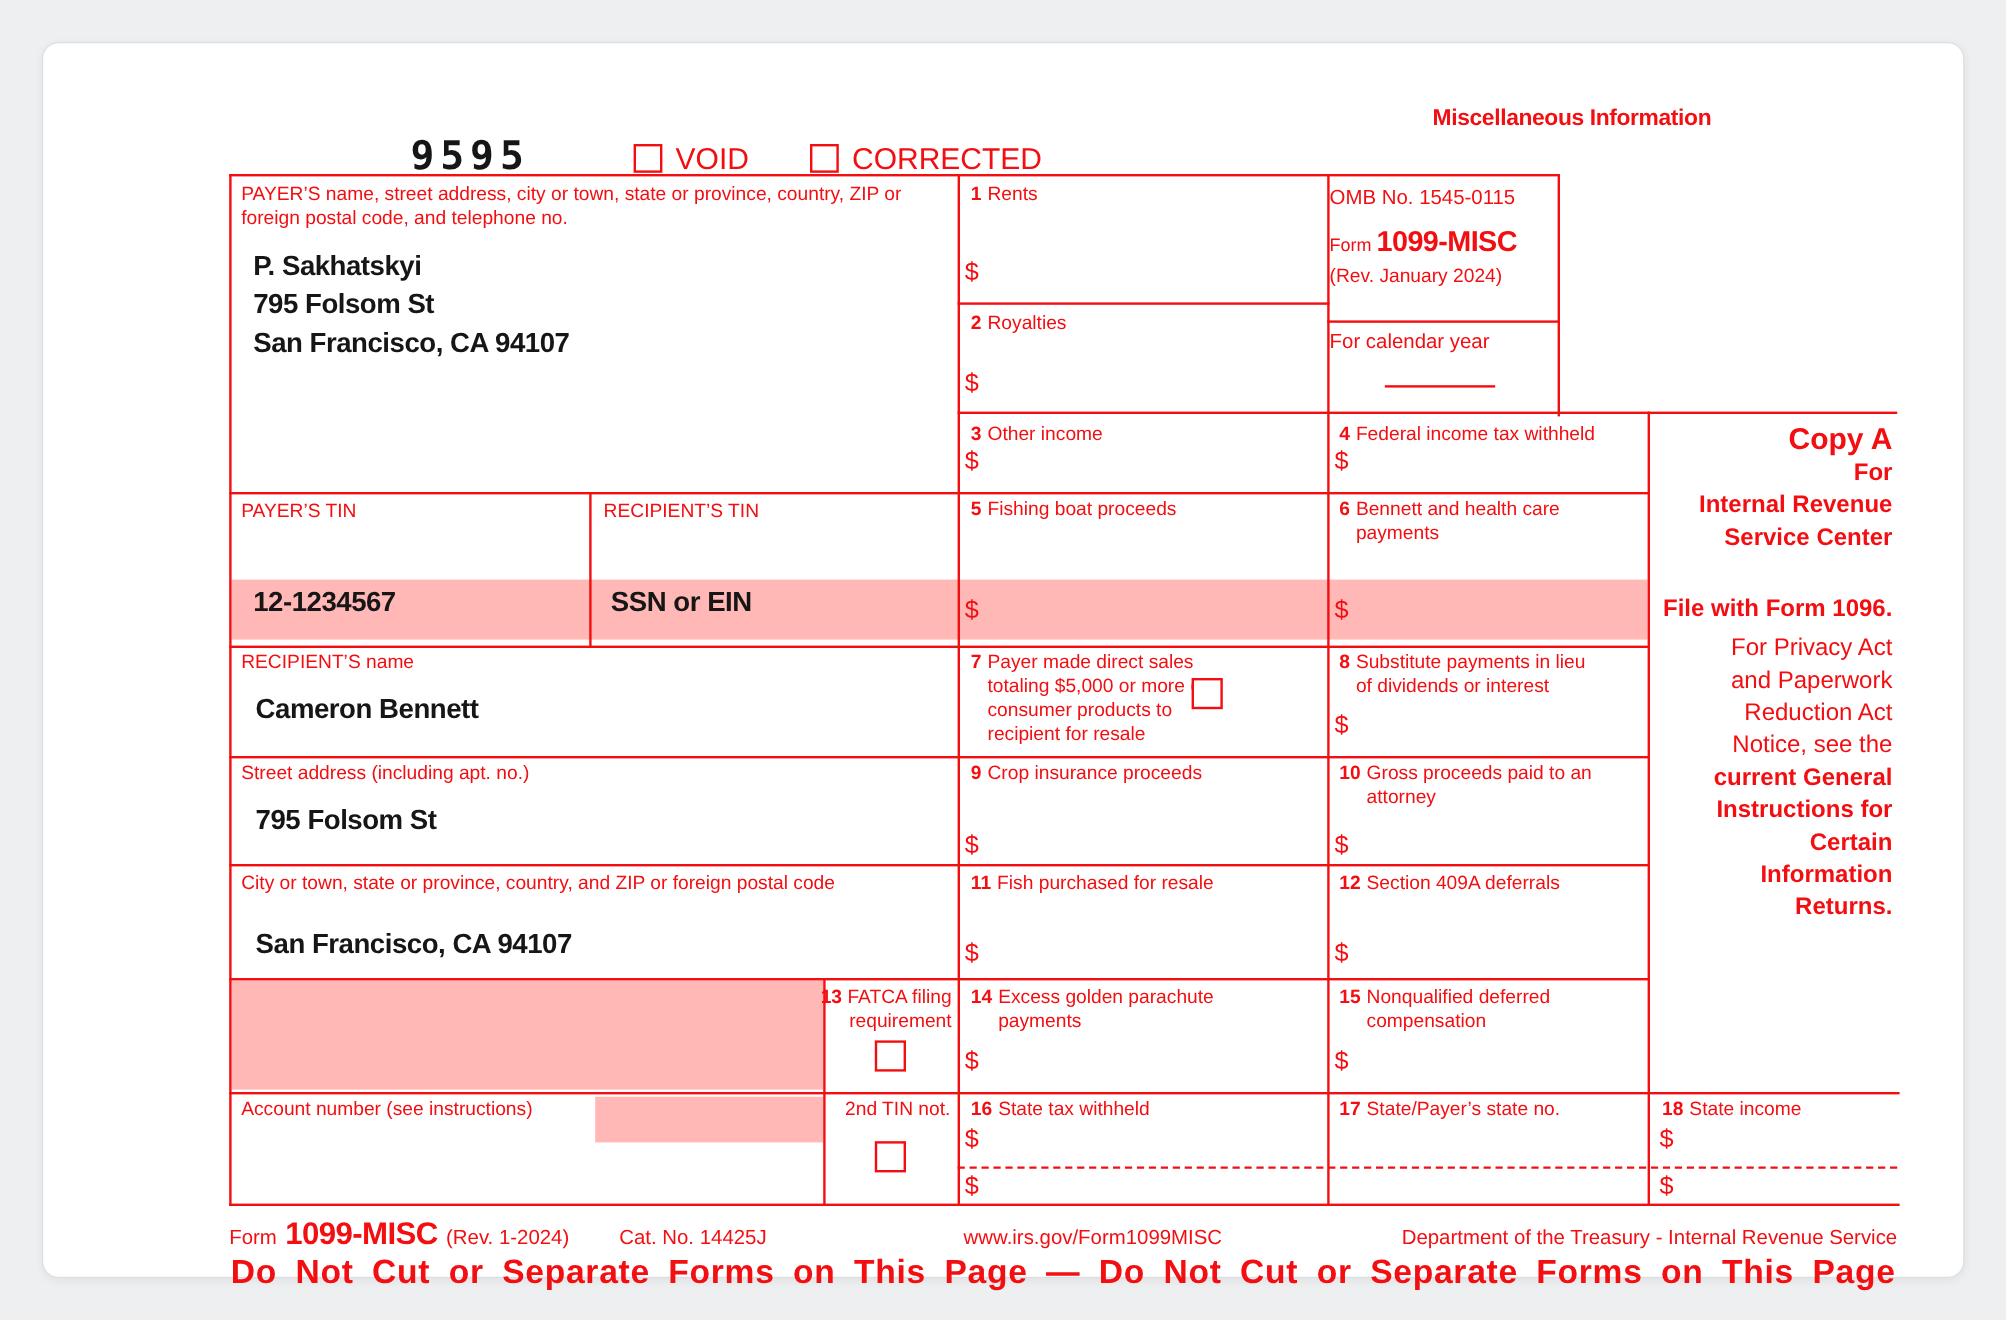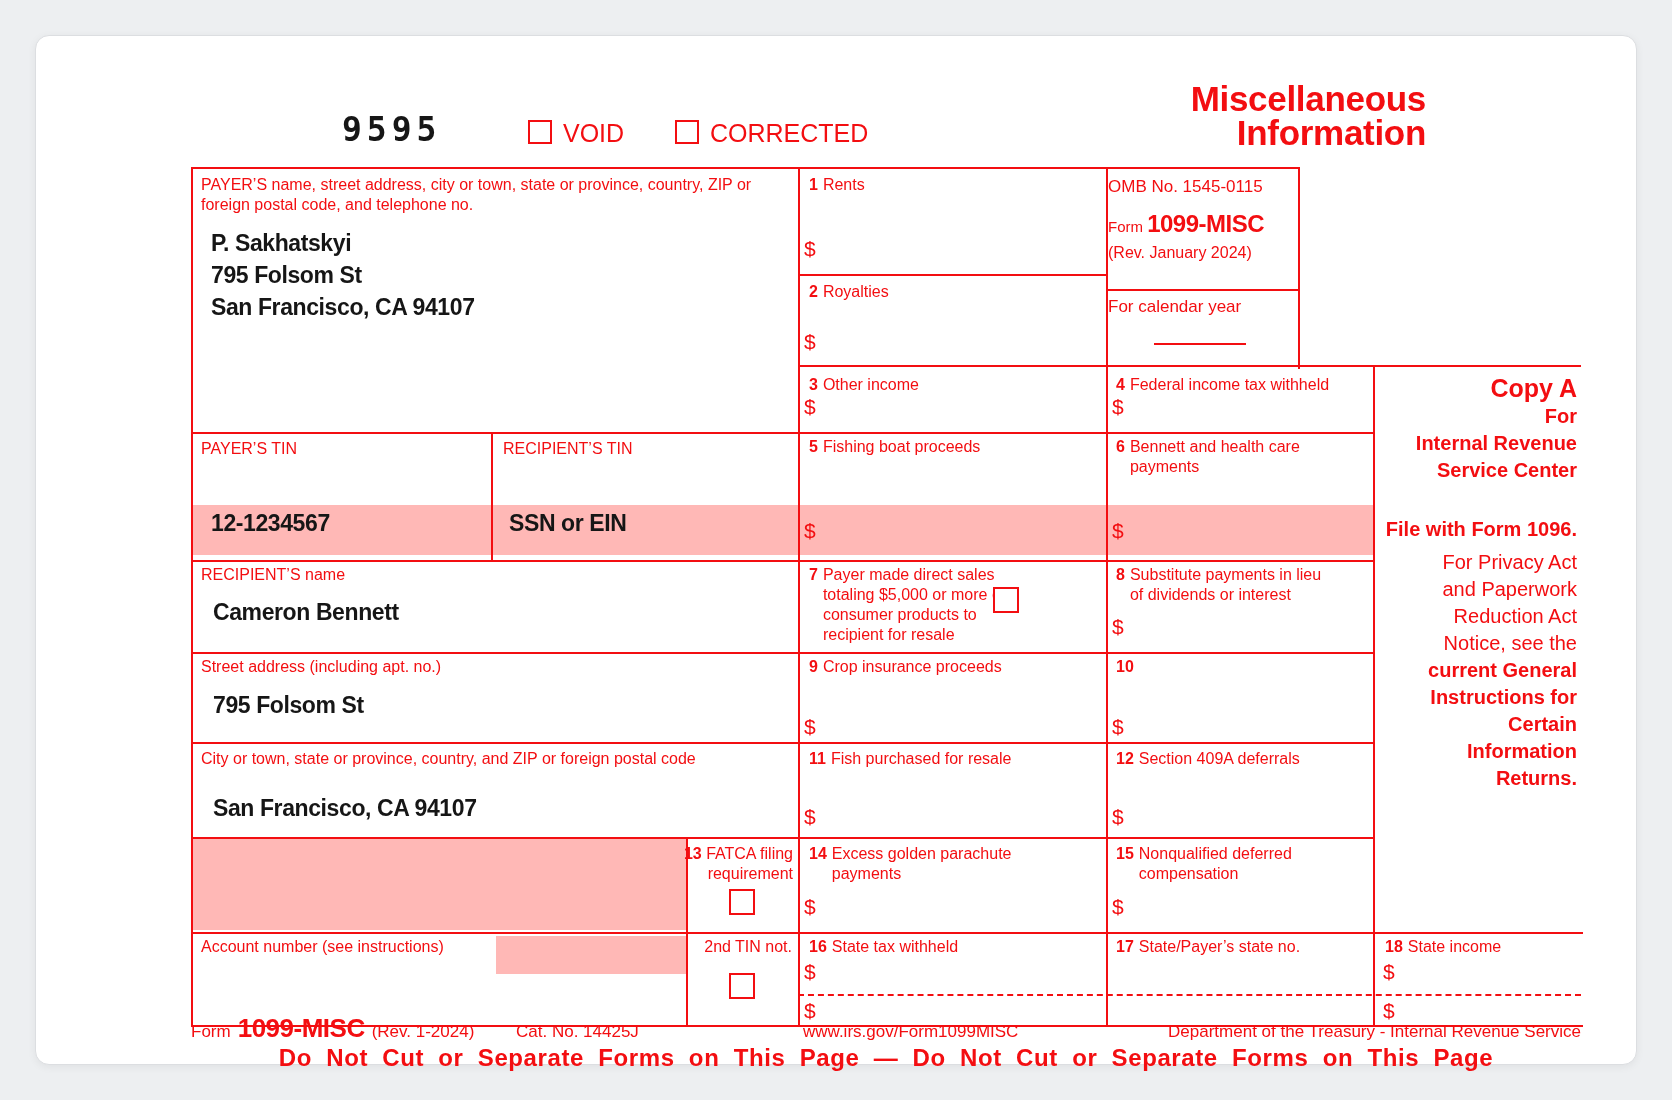--- a/index.html
+++ b/index.html
@@ -26,21 +26,21 @@
   }
   
   .code9595{
     position:absolute;left:306px;top:74px;
     font-family:"DejaVu Sans Mono",monospace;
     font-weight:700;font-size:33px;letter-spacing:5px;color:var(--ink);
   }
   .hdr-cb{position:absolute;width:24px;height:24px;border:2px solid var(--red);background:#fff;}
   .hdr-lbl{position:absolute;font-size:25px;color:var(--red);}
   
-  .form{position:absolute;left:155px;top:131px;width:1390px;height:860px;}
+  .form{position:absolute;left:155px;top:109px;width:1390px;height:860px;}
   .ln{position:absolute;background:var(--red);}
   .lnd{position:absolute;height:0;border-top:2px dashed var(--red);}
   .pinkband{position:absolute;background:var(--pink);}
   .lbl{position:absolute;color:var(--red);font-size:16px;line-height:1.25;}
   .boxl{display:flex;gap:5px;}
   .boxl b{flex:0 0 auto;}
   .rlbl{text-align:right;}
   .val{position:absolute;color:var(--ink);font-weight:700;font-size:23px;letter-spacing:-.4px;white-space:nowrap;}
   .val div{line-height:32px;}
   .dol{position:absolute;color:var(--red);font-size:21px;}
@@ -48,40 +48,40 @@
   
   .omb{position:absolute;left:917px;top:0;width:190px;text-align:left;color:var(--red);}
   .omb .ombno{font-size:17px;margin-top:10px;}
   .omb .formline{margin-top:13px;font-size:15px;}
   .omb .formline b{font-size:24px;letter-spacing:-.5px;}
   .omb .rev{font-size:16px;margin-top:6px;}
   .omb .calyear{position:absolute;left:0;top:130px;width:100%;font-size:17px;}
   .title{
     position:absolute;left:1090px;top:46px;width:300px;
     text-align:right;color:var(--red);
-    font-size:35px;font-weight:700;line-height:34px;letter-spacing:-.3px;
+    font-size:19px;font-weight:700;line-height:34px;letter-spacing:-.3px;
   }
   
   .sidebar{position:absolute;left:1184px;top:206px;width:202px;text-align:right;color:var(--red);}
   .sb-h{font-size:25px;font-weight:700;line-height:30px;}
   .sb-b{font-size:20px;font-weight:700;line-height:27px;}
   .sb-file{margin-top:32px;margin-bottom:6px;}
   .sb-p{font-size:20px;line-height:27px;}
   .sb-p.pb{font-weight:700;}
   
   .footer{position:absolute;left:155px;top:978px;width:1390px;height:32px;color:var(--red);font-size:17px;}
   .footer .fgrp{position:absolute;left:0;bottom:2px;display:flex;align-items:baseline;gap:7px;}
   .footer .fgrp b{font-size:26px;letter-spacing:-.5px;}
   .fcat{position:absolute;left:325px;bottom:4px;}
   .furl{position:absolute;left:612px;bottom:4px;}
   .fdept{position:absolute;right:0;bottom:4px;}
   .donotcut{
     position:absolute;left:155px;top:1008px;width:1390px;
     text-align:center;color:var(--red);
-    font-size:24px;font-weight:700;letter-spacing:.6px;word-spacing:7px;white-space:nowrap;
+    font-size:28px;font-weight:700;letter-spacing:.6px;word-spacing:7px;white-space:nowrap;
   }
 </style>
 </head>
 <body>
 
 <div class="card">
 
   <div class="code9595">9595</div>
   <div class="hdr-cb" style="left:492px;top:84px;"></div>
   <div class="hdr-lbl" style="left:527px;top:83px;">VOID</div>
@@ -200,20 +200,21 @@
     <span class="dol" style="left:921px;top:448px;">$</span>
 
     <div class="lbl boxl" style="left:618px;top:490px;width:225px;">
         <b>9</b>
         <span>Crop insurance proceeds</span>
       </div>
     <span class="dol" style="left:613px;top:548px;">$</span>
 
     <div class="lbl boxl" style="left:925px;top:490px;width:225px;">
         <b>10</b>
+        <span>Gross proceeds paid to an attorney</span>
       </div>
     <span class="dol" style="left:921px;top:548px;">$</span>
 
     <div class="lbl boxl" style="left:618px;top:582px;width:240px;">
         <b>11</b>
         <span>Fish purchased for resale</span>
       </div>
     <span class="dol" style="left:613px;top:638px;">$</span>
 
     <div class="lbl boxl" style="left:925px;top:582px;width:230px;">

